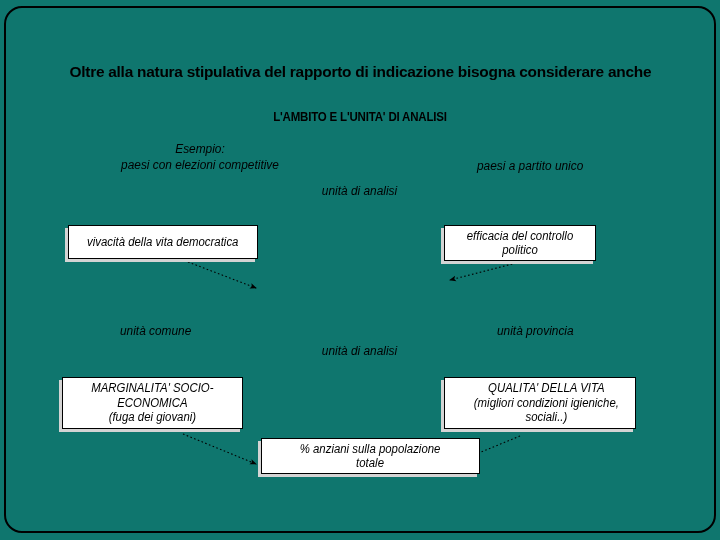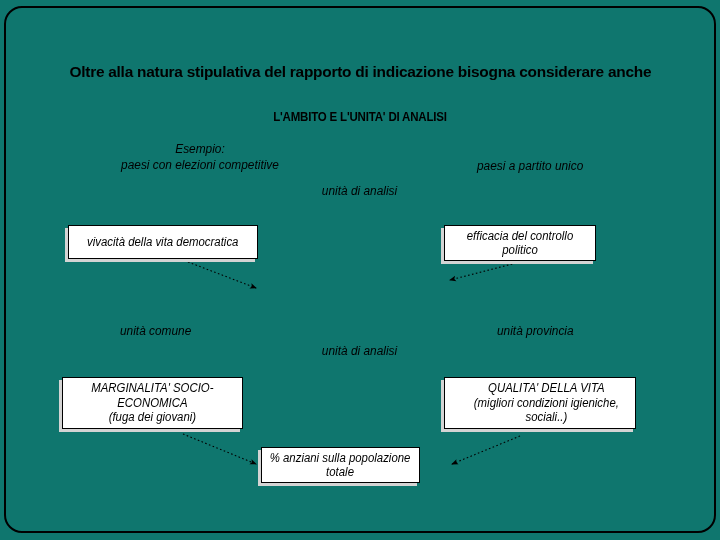--- a/index.html
+++ b/index.html
@@ -172,18 +172,18 @@
 ECONOMICA
 (fuga dei giovani)</span>
   </div>
 
   <div class="box" style="left:444px; top:377px; width:192px; height:52px;padding-left:12px;">
     <span class="box-text">QUALITA' DELLA VITA
 (migliori condizioni igieniche,
 sociali..)</span>
   </div>
 
-  <div class="box" style="left:261px; top:447px; width:159px; height:36px;">
+  <div class="box" style="left:261px; top:438px; width:219px; height:36px;">
     <span class="box-text">% anziani sulla popolazione
 totale</span>
   </div>
 
 </div>
 
 </body></html>

